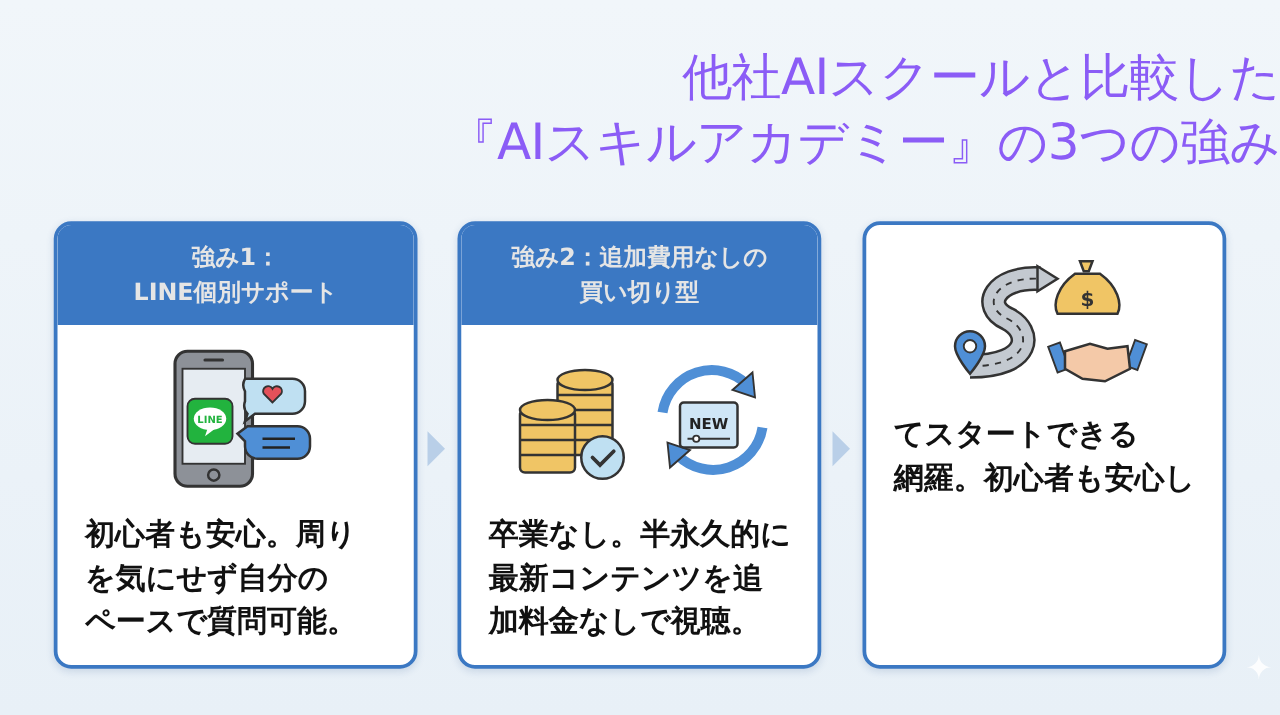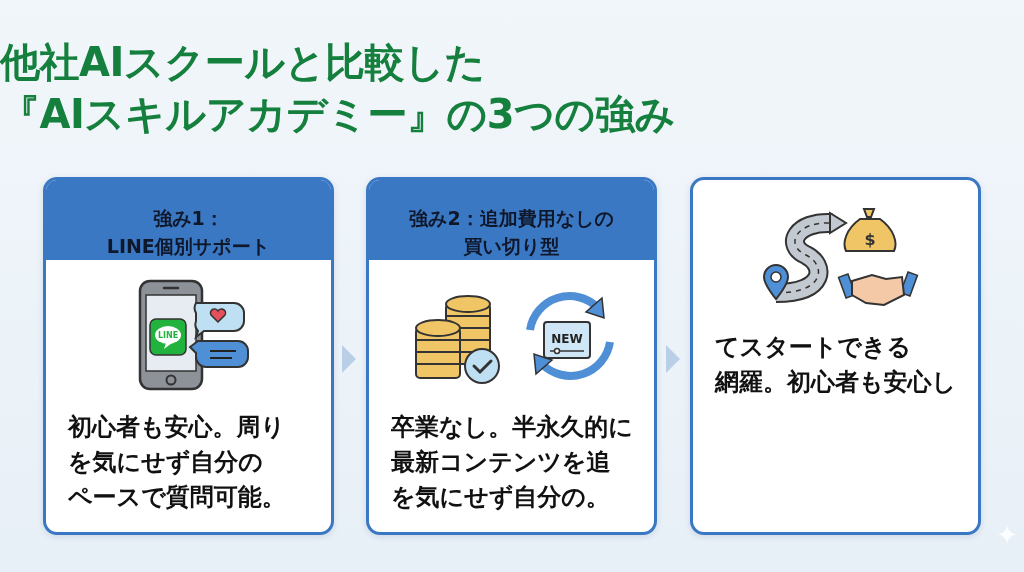--- a/index.html
+++ b/index.html
@@ -4,32 +4,32 @@
 <style>
   html, body { margin:0; padding:0; }
   body {
     width:1024px; height:572px; overflow:hidden;
     background: linear-gradient(180deg, #f1f6fa 0%, #e8f0f7 100%);
     font-family: "DejaVu Sans", sans-serif;
     position:relative;
   }
   .title {
     position:absolute; left:0; right:0; top:36px;
-    text-align:left; font-weight:bold; color:#15803d;
+    text-align:right; font-weight:normal; color:#8b5cf6;
     font-size:40px; line-height:52px; letter-spacing:-0.5px;
   }
   .card {
     position:absolute; top:177px; width:291px; height:358px;
     border:3px solid #3b78c3; border-radius:14px; box-sizing:border-box;
     background:#fff; overflow:hidden;
     box-shadow: 0 2px 6px rgba(40,80,140,0.15);
   }
   .card-head {
-    background:#3b78c3; color:#0f172a; height:80px;
-    display:flex; flex-direction:column; align-items:center; justify-content:flex-end;
+    background:#3b78c3; color:#e5e5e5; height:80px;
+    display:flex; flex-direction:column; align-items:center; justify-content:center;
     font-weight:bold; font-size:19px; line-height:28px; text-align:center;
   }
   .card-icon { height:150px; display:flex; align-items:center; justify-content:center; }
   .card-text {
     padding:0 18px 0 22px; font-weight:bold; color:#111;
     font-size:24px; line-height:35px;
   }
   .arrow {
     position:absolute; top:345px; width:0; height:0;
     border-top:14px solid transparent; border-bottom:14px solid transparent;
@@ -104,21 +104,21 @@
       <path d="M134 94 l-2 -20 l18 6 z" fill="#4f8fd6" stroke="#333" stroke-width="1.5"></path>
       <rect x="142" y="42" width="46" height="36" rx="3" fill="#cfe6f6" stroke="#333" stroke-width="2"></rect>
       <text x="165" y="63" font-size="12" font-weight="bold" text-anchor="middle" fill="#222" font-family="DejaVu Sans, sans-serif">NEW</text>
       <line x1="148" y1="71" x2="182" y2="71" stroke="#333" stroke-width="1.5"></line>
       <circle cx="155" cy="71" r="2.5" fill="#fff" stroke="#333" stroke-width="1.5"></circle>
     </svg>
   </div>
   <div class="card-text">
     <div>卒業なし。半永久的に</div>
     <div>最新コンテンツを追</div>
-    <div>を気にせず自分の。</div>
+    <div>加料金なしで視聴。</div>
   </div>
 </div>
 
 <div class="arrow" style="left:666px;"></div>
 
 <div class="card" style="left:690px;">
   <div class="card-icon">
     <svg width="180" height="120" viewBox="0 0 180 120">
       <path d="M30 98 C 80 98, 80 70, 60 60 C 38 50, 50 26, 86 28" fill="none" stroke="#333" stroke-width="20" stroke-linecap="butt"></path>
       <path d="M30 98 C 80 98, 80 70, 60 60 C 38 50, 50 26, 86 28" fill="none" stroke="#c3c9d0" stroke-width="16"></path>

